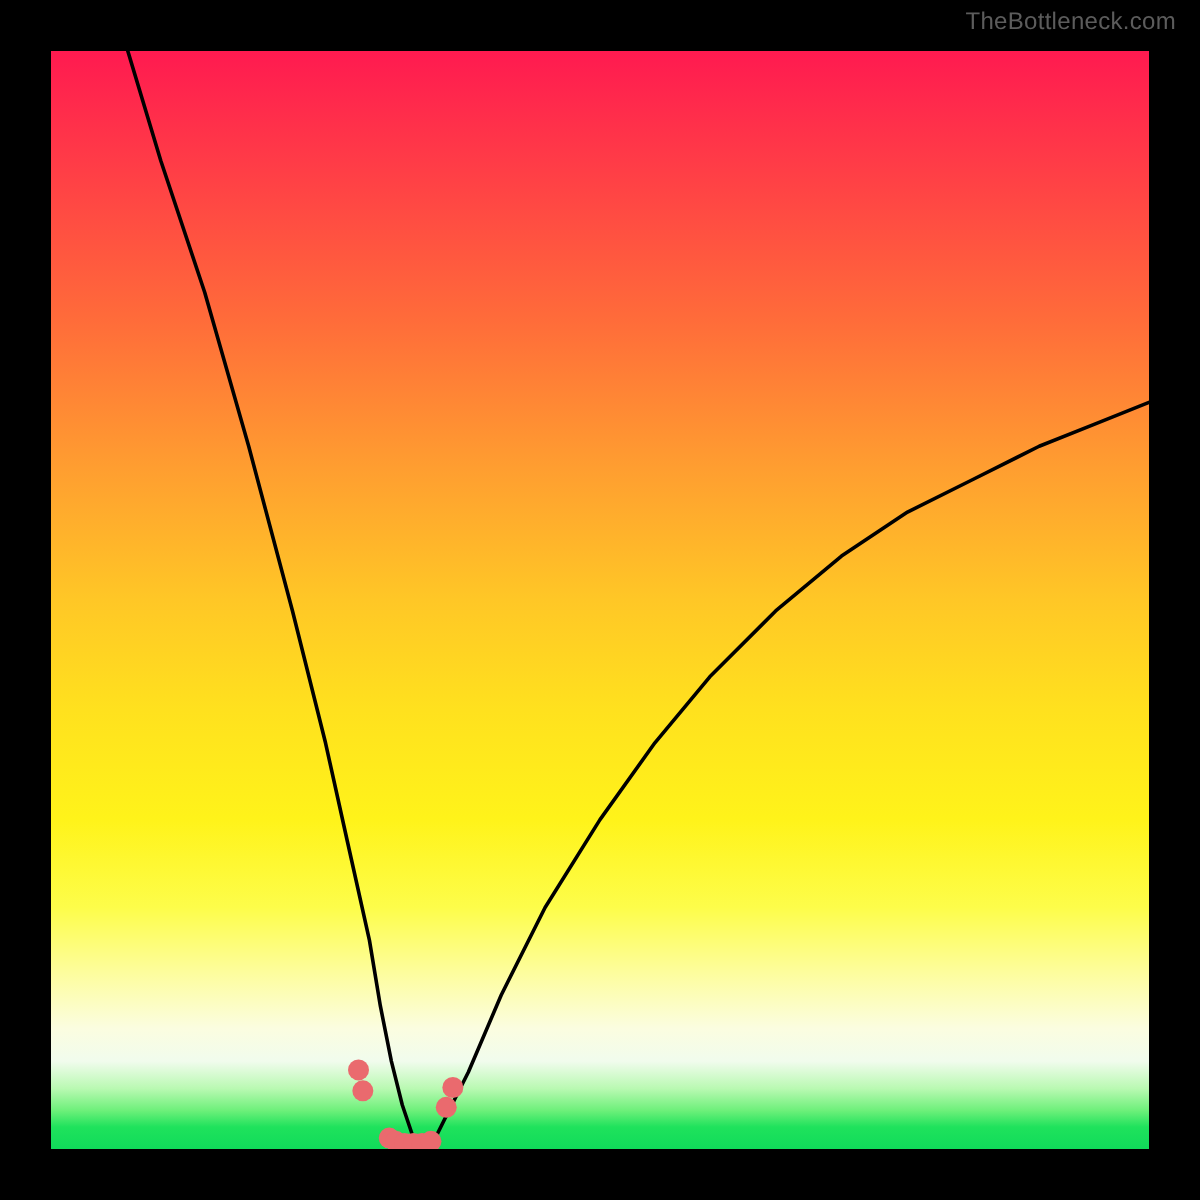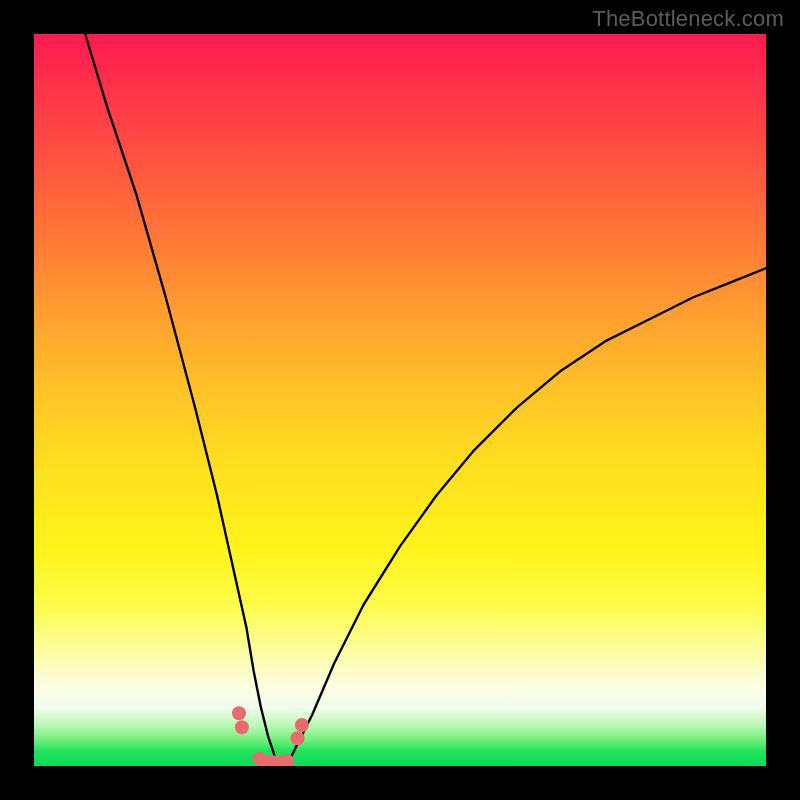--- a/index.html
+++ b/index.html
@@ -56,21 +56,21 @@
     left: 0;
     top: 0;
     width: 732px;
     height: 732px;
   }
   .watermark {
     position: absolute;
     top: 6px;
     right: 16px;
     color: #5c5c5c;
-    font-size: 22px;
+    font-size: 16px;
     font-weight: 500;
     letter-spacing: 0.2px;
   }
 </style>
 </head>
 <body>
 
 <div class="frame">
   <div class="watermark">TheBottleneck.com</div>
 

